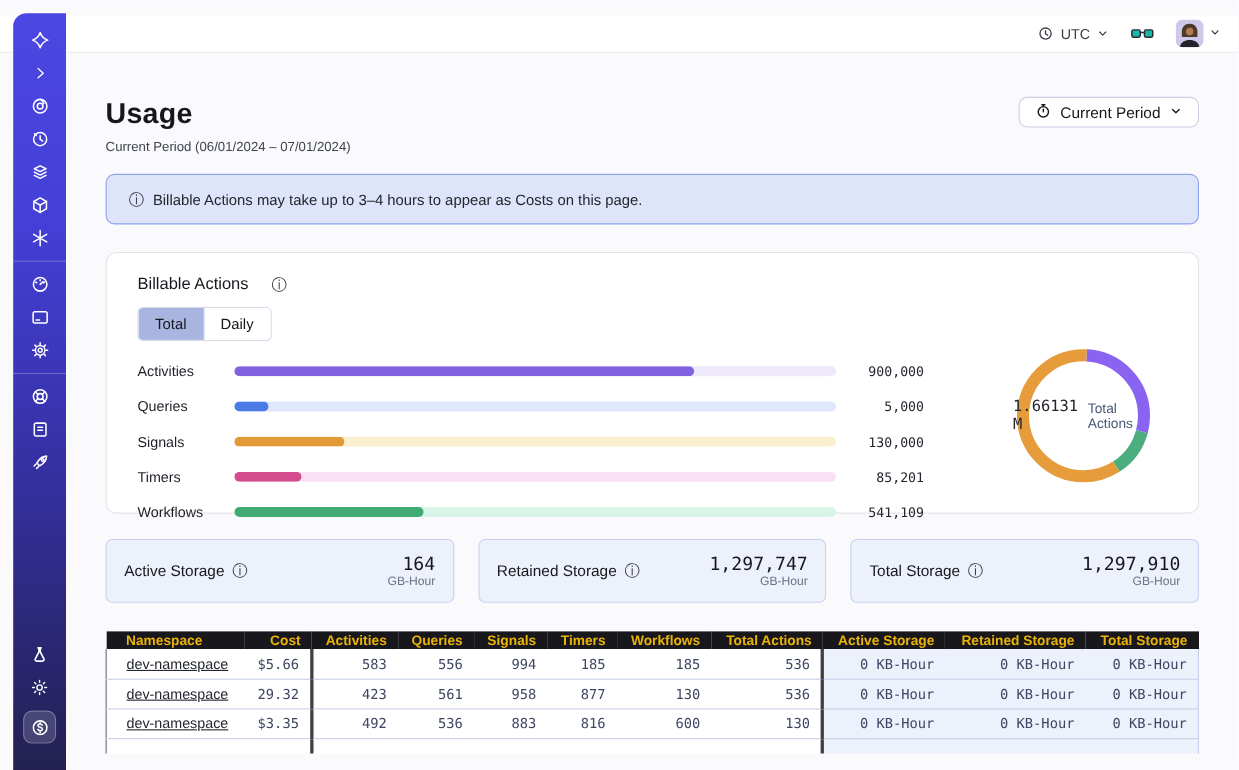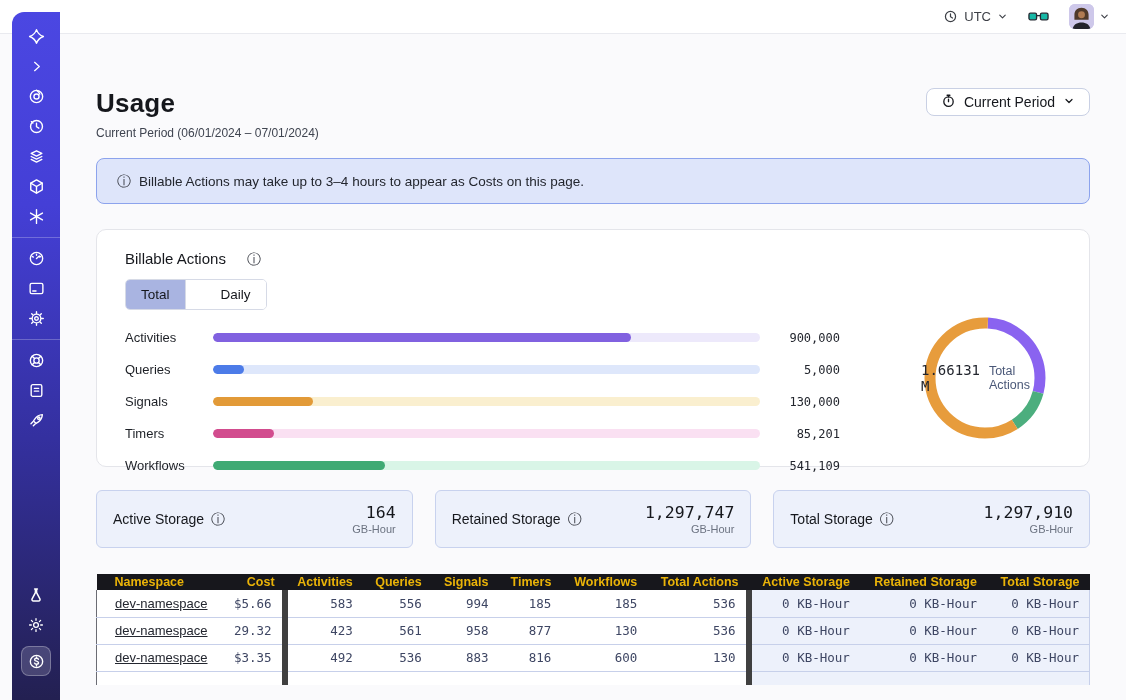--- a/index.html
+++ b/index.html
@@ -1,21 +1,21 @@
 <!DOCTYPE html>
 <html><head>
 <meta charset="utf-8">
 <style>
   * { margin:0; padding:0; box-sizing:border-box; }
   html,body { width:1126px; height:700px; background:#fff; overflow:hidden; }
   body { font-family:"Liberation Sans", sans-serif; color:#1d2026; }
   .app { position:relative; width:1126px; height:700px; background:#FAFAFC; overflow:hidden; }
 
   
-  .topbar { position:absolute; top:0; left:0; right:0; height:34px; background:#fff;
+  .topbar { position:absolute; top:14px; left:0; right:0; height:34px; background:#fff;
             border-bottom:1px solid #E9EAEF; display:flex; align-items:center;
             justify-content:flex-end; gap:20px; padding-right:16px; z-index:5; }
   .tz-btn { display:flex; align-items:center; gap:6px; font-size:13px; color:#3C3F46; cursor:pointer; }
   .tz-btn svg { display:block; }
   .glasses { display:flex; align-items:center; cursor:pointer; }
   .avatar-wrap { display:flex; align-items:center; gap:5px; cursor:pointer; }
   .avatar { width:25px; height:25px; border-radius:6px; background:#CEC8EA; overflow:hidden; }
 
   
   .sidebar { position:absolute; top:12px; left:12px; bottom:0; width:48px; z-index:10;
@@ -41,21 +41,21 @@
                 border-radius:8px; padding:4px 14px; font-size:14px; font-weight:500; color:#15171c; cursor:pointer; }
 
   .banner { margin-top:18px; height:46px; background:#DEE5FA; border:1px solid #8CA3ED; border-radius:8px;
             display:flex; align-items:center; gap:8px; padding:0 20px; font-size:13.5px; color:#23262e; }
   .info-i { font-size:14px; color:#33363f; line-height:1; }
 
   
   .card { margin-top:25px; background:#fff; border:1px solid #E4E5EA; border-radius:10px;
           padding:20px 28px 24px 28px; position:relative; height:238px; }
   .card-title { display:flex; align-items:center; gap:21px; font-size:15px; font-weight:500; color:#16181d; }
-  .tabs { display:inline-flex; margin-top:12px; border:1px solid #D6DAE6; border-radius:5px; overflow:hidden;gap:20px; }
+  .tabs { display:inline-flex; margin-top:12px; border:1px solid #D6DAE6; border-radius:5px; overflow:hidden; }
   .tab { padding:7px 15px; font-size:13.5px; background:#fff; color:#15171c; cursor:pointer; border-right:1px solid #D6DAE6; }
   .tab:last-child { border-right:none; }
   .tab.selected { background:#A9B4E1; font-weight:500; }
 
   .chart-area { margin-top:20px; width:715px; }
   .bar-row { display:flex; align-items:center; margin-bottom:17px; }
   .bar-row:last-child { margin-bottom:0; }
   .bar-label { width:88px; font-size:13px; color:#1d2026; }
   .bar-track { flex:1; height:9px; border-radius:5px; position:relative; overflow:hidden; }
   .bar-fill { position:absolute; left:0; top:0; bottom:0; border-radius:5px; }
@@ -80,21 +80,21 @@
   .usage-table thead th { background:#17171C; color:#eab308; font-size:12.5px; font-weight:600;
                           height:16px; padding:0 10px; white-space:nowrap; }
   .usage-table th.left { text-align:left; padding-left:18px; }
   .usage-table th.right { text-align:right; }
   .usage-table tbody td { background:#fff; border-bottom:1px solid #C7D0EA; height:27px;
                           padding:0 10px; font-family:"DejaVu Sans Mono", monospace;
                           font-size:12.5px; color:#3E4663; text-align:right; white-space:nowrap; }
   .usage-table tbody td.ns { font-family:"Liberation Sans", sans-serif; font-size:13px; text-align:left; padding-left:18px;
                              border-left:1px solid #6B6C74; }
   .usage-table tbody td.ns a { color:#23262F; }
-  .usage-table tbody td.vline { border-left:6px solid #404040; }
+  .usage-table tbody td.vline { border-left:3px solid #404040; }
   .usage-table tbody td.storage { background:#EDF1FB; }
   .usage-table tbody td.last { border-right:1px solid #C7D0EA; }
   .usage-table tbody tr.partial td { height:14px; border-bottom:none; }
 </style>
 </head>
 <body>
 
 <div class="app">
 
   <header class="topbar">

